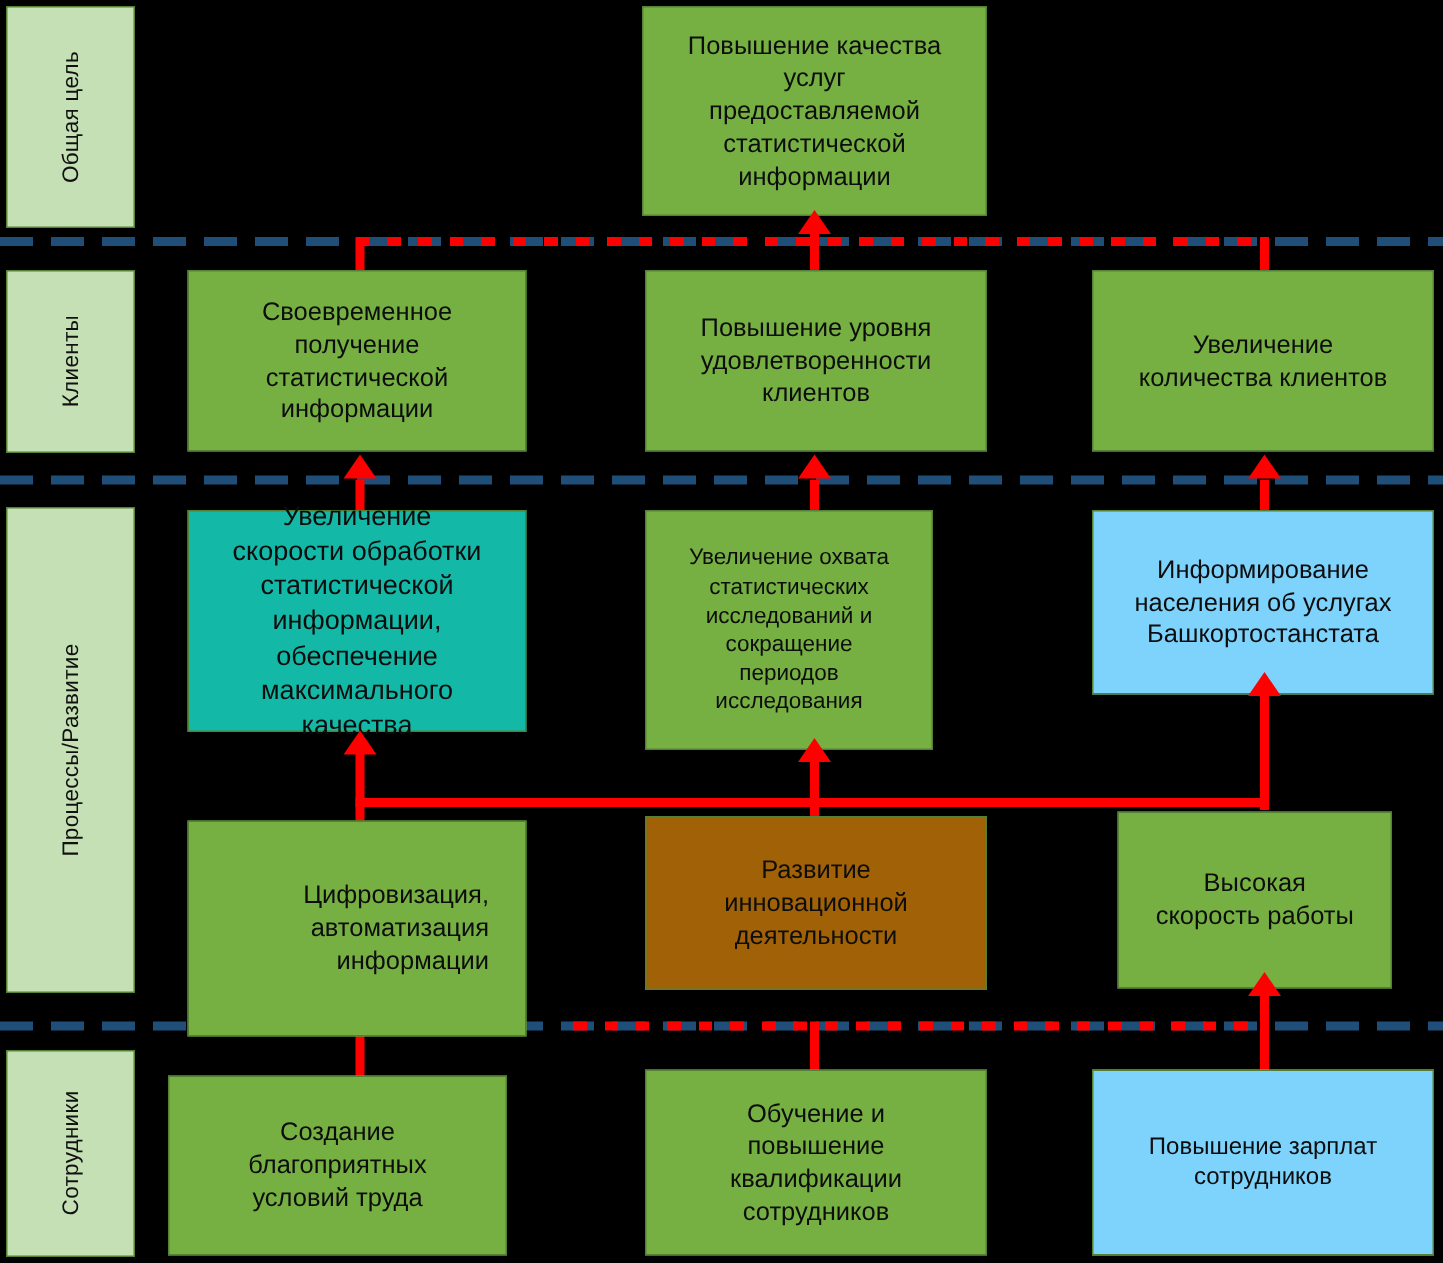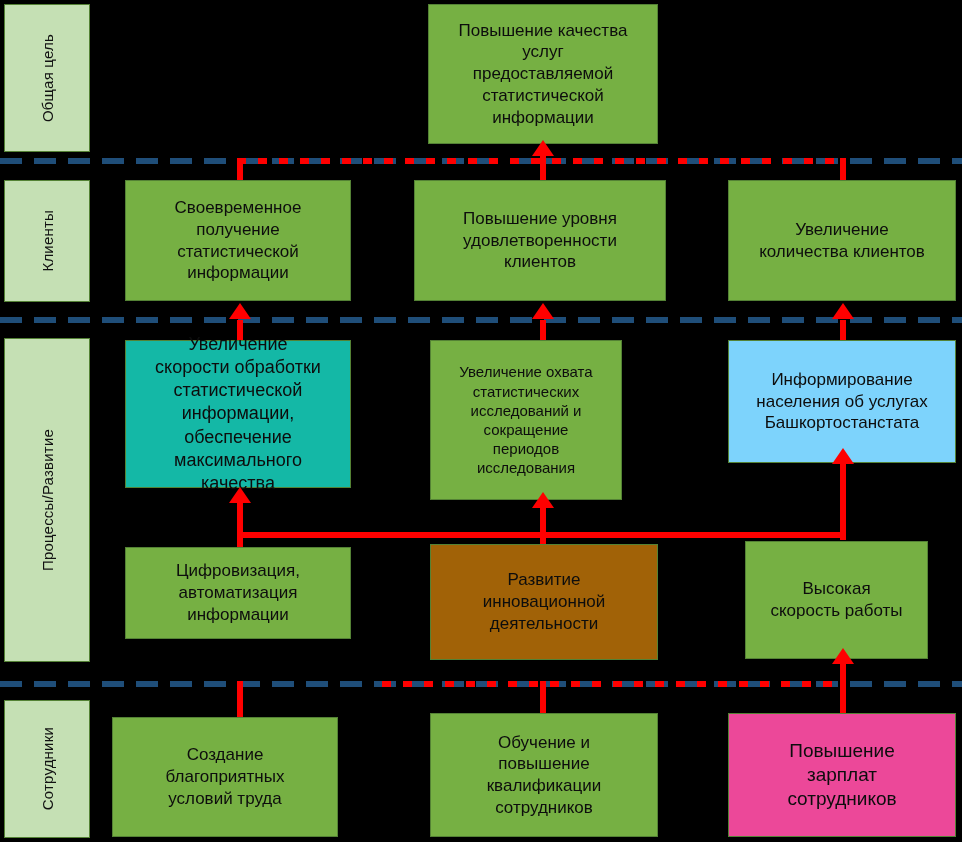--- a/index.html
+++ b/index.html
@@ -134,48 +134,48 @@
   <div class="vline" style="left:540px;top:681px;height:34px;"></div>
   <div class="vline" style="left:840px;top:681px;height:34px;"></div>
 
   <div id="nodes-layer">
       <div class="node" style="left: 428px; top: 4px; width: 230px; height: 140px; font-size: 17px; background: rgb(118, 176, 67); border-color: rgb(84, 130, 53);">
         <span>Повышение качества услуг предоставляемой статистической информации</span>
       </div>
       <div class="node" style="left: 125px; top: 180px; width: 226px; height: 121px; font-size: 17px; background: rgb(118, 176, 67); border-color: rgb(84, 130, 53);">
         <span>Своевременное получение статистической информации</span>
       </div>
-      <div class="node" style="left: 414px; top: 180px; width: 252px; height: 121px; font-size: 17px; background: rgb(118, 176, 67); border-color: rgb(84, 130, 53); justify-content: center;">
+      <div class="node" style="left: 430px; top: 180px; width: 228px; height: 121px; font-size: 17px; background: rgb(118, 176, 67); border-color: rgb(84, 130, 53); justify-content: center;">
         <span>Повышение уровня удовлетворенности клиентов</span>
       </div>
       <div class="node" style="left: 728px; top: 180px; width: 228px; height: 121px; font-size: 17px; background: rgb(118, 176, 67); border-color: rgb(84, 130, 53);">
         <span>Увеличение количества клиентов</span>
       </div>
       <div class="node" style="left: 125px; top: 340px; width: 226px; height: 148px; font-size: 18px; background: #14b8a6; border-color: rgb(84, 130, 53);">
         <span>Увеличение скорости обработки статистической информации, обеспечение максимального качества</span>
       </div>
       <div class="node" style="left: 430px; top: 340px; width: 192px; height: 160px; font-size: 15px; background: rgb(118, 176, 67); border-color: rgb(84, 130, 53);">
         <span>Увеличение охвата статистических исследований и сокращение периодов исследования</span>
       </div>
       <div class="node" style="left: 728px; top: 340px; width: 228px; height: 123px; font-size: 17px; background: #7dd3fc; border-color: rgb(84, 130, 53);">
         <span>Информирование населения об услугах Башкортостанстата</span>
       </div>
-      <div class="node" style="left: 125px; top: 547px; width: 226px; height: 92px; font-size: 17px; background: rgb(118, 176, 67); border-color: rgb(84, 130, 53);">
+      <div class="node" style="left: 125px; top: 547px; width: 226px; height: 144px; font-size: 17px; background: rgb(118, 176, 67); border-color: rgb(84, 130, 53); text-align: right;">
         <span>Цифровизация, автоматизация информации</span>
       </div>
       <div class="node" style="left: 430px; top: 544px; width: 228px; height: 116px; font-size: 17px; background: #a16207; border-color: rgb(84, 130, 53); justify-content: flex-end;">
         <span>Развитие инновационной деятельности</span>
       </div>
       <div class="node" style="left: 745px; top: 541px; width: 183px; height: 118px; font-size: 17px; background: rgb(118, 176, 67); border-color: rgb(84, 130, 53);">
         <span>Высокая скорость работы</span>
       </div>
       <div class="node" style="left: 112px; top: 717px; width: 226px; height: 120px; font-size: 17px; background: rgb(118, 176, 67); border-color: rgb(84, 130, 53);">
         <span>Создание благоприятных условий труда</span>
       </div>
       <div class="node" style="left: 430px; top: 713px; width: 228px; height: 124px; font-size: 17px; background: rgb(118, 176, 67); border-color: rgb(84, 130, 53);">
         <span>Обучение и повышение квалификации сотрудников</span>
       </div>
-      <div class="node" style="left: 728px; top: 713px; width: 228px; height: 124px; font-size: 19px; background: #ec4899; border-color: rgb(84, 130, 53);">
+      <div class="node" style="left: 728px; top: 713px; width: 228px; height: 124px; font-size: 16px; background: #7dd3fc; border-color: rgb(84, 130, 53);">
         <span>Повышение зарплат сотрудников</span>
       </div>
     </div>
 
 </div>
 
 </body></html>

